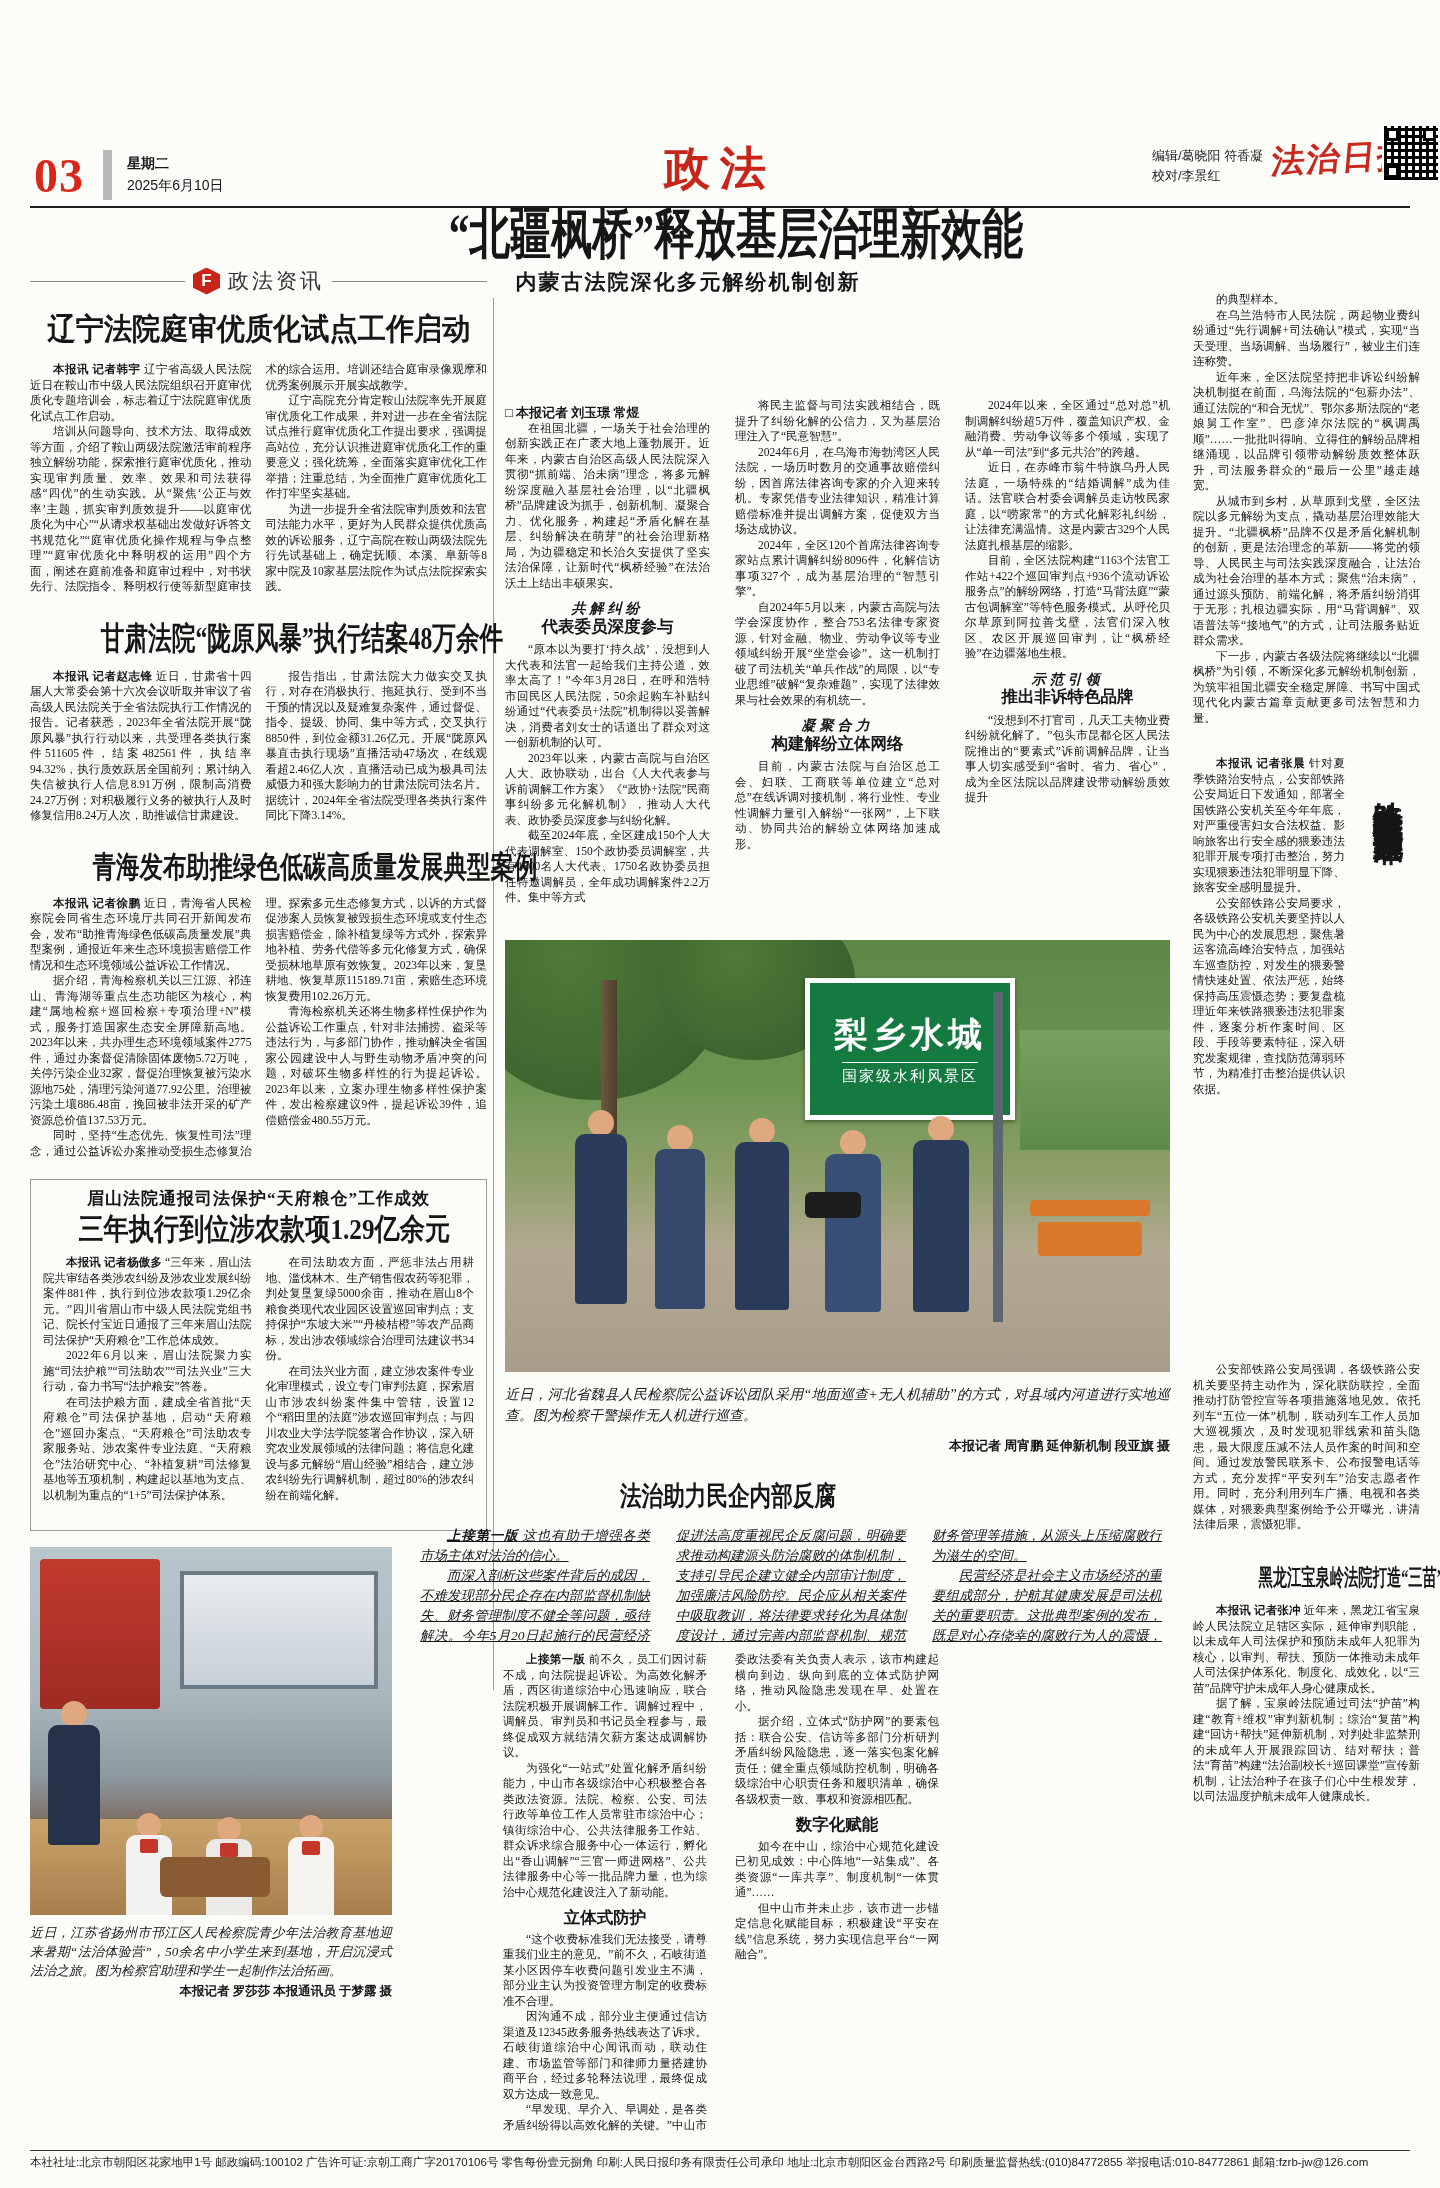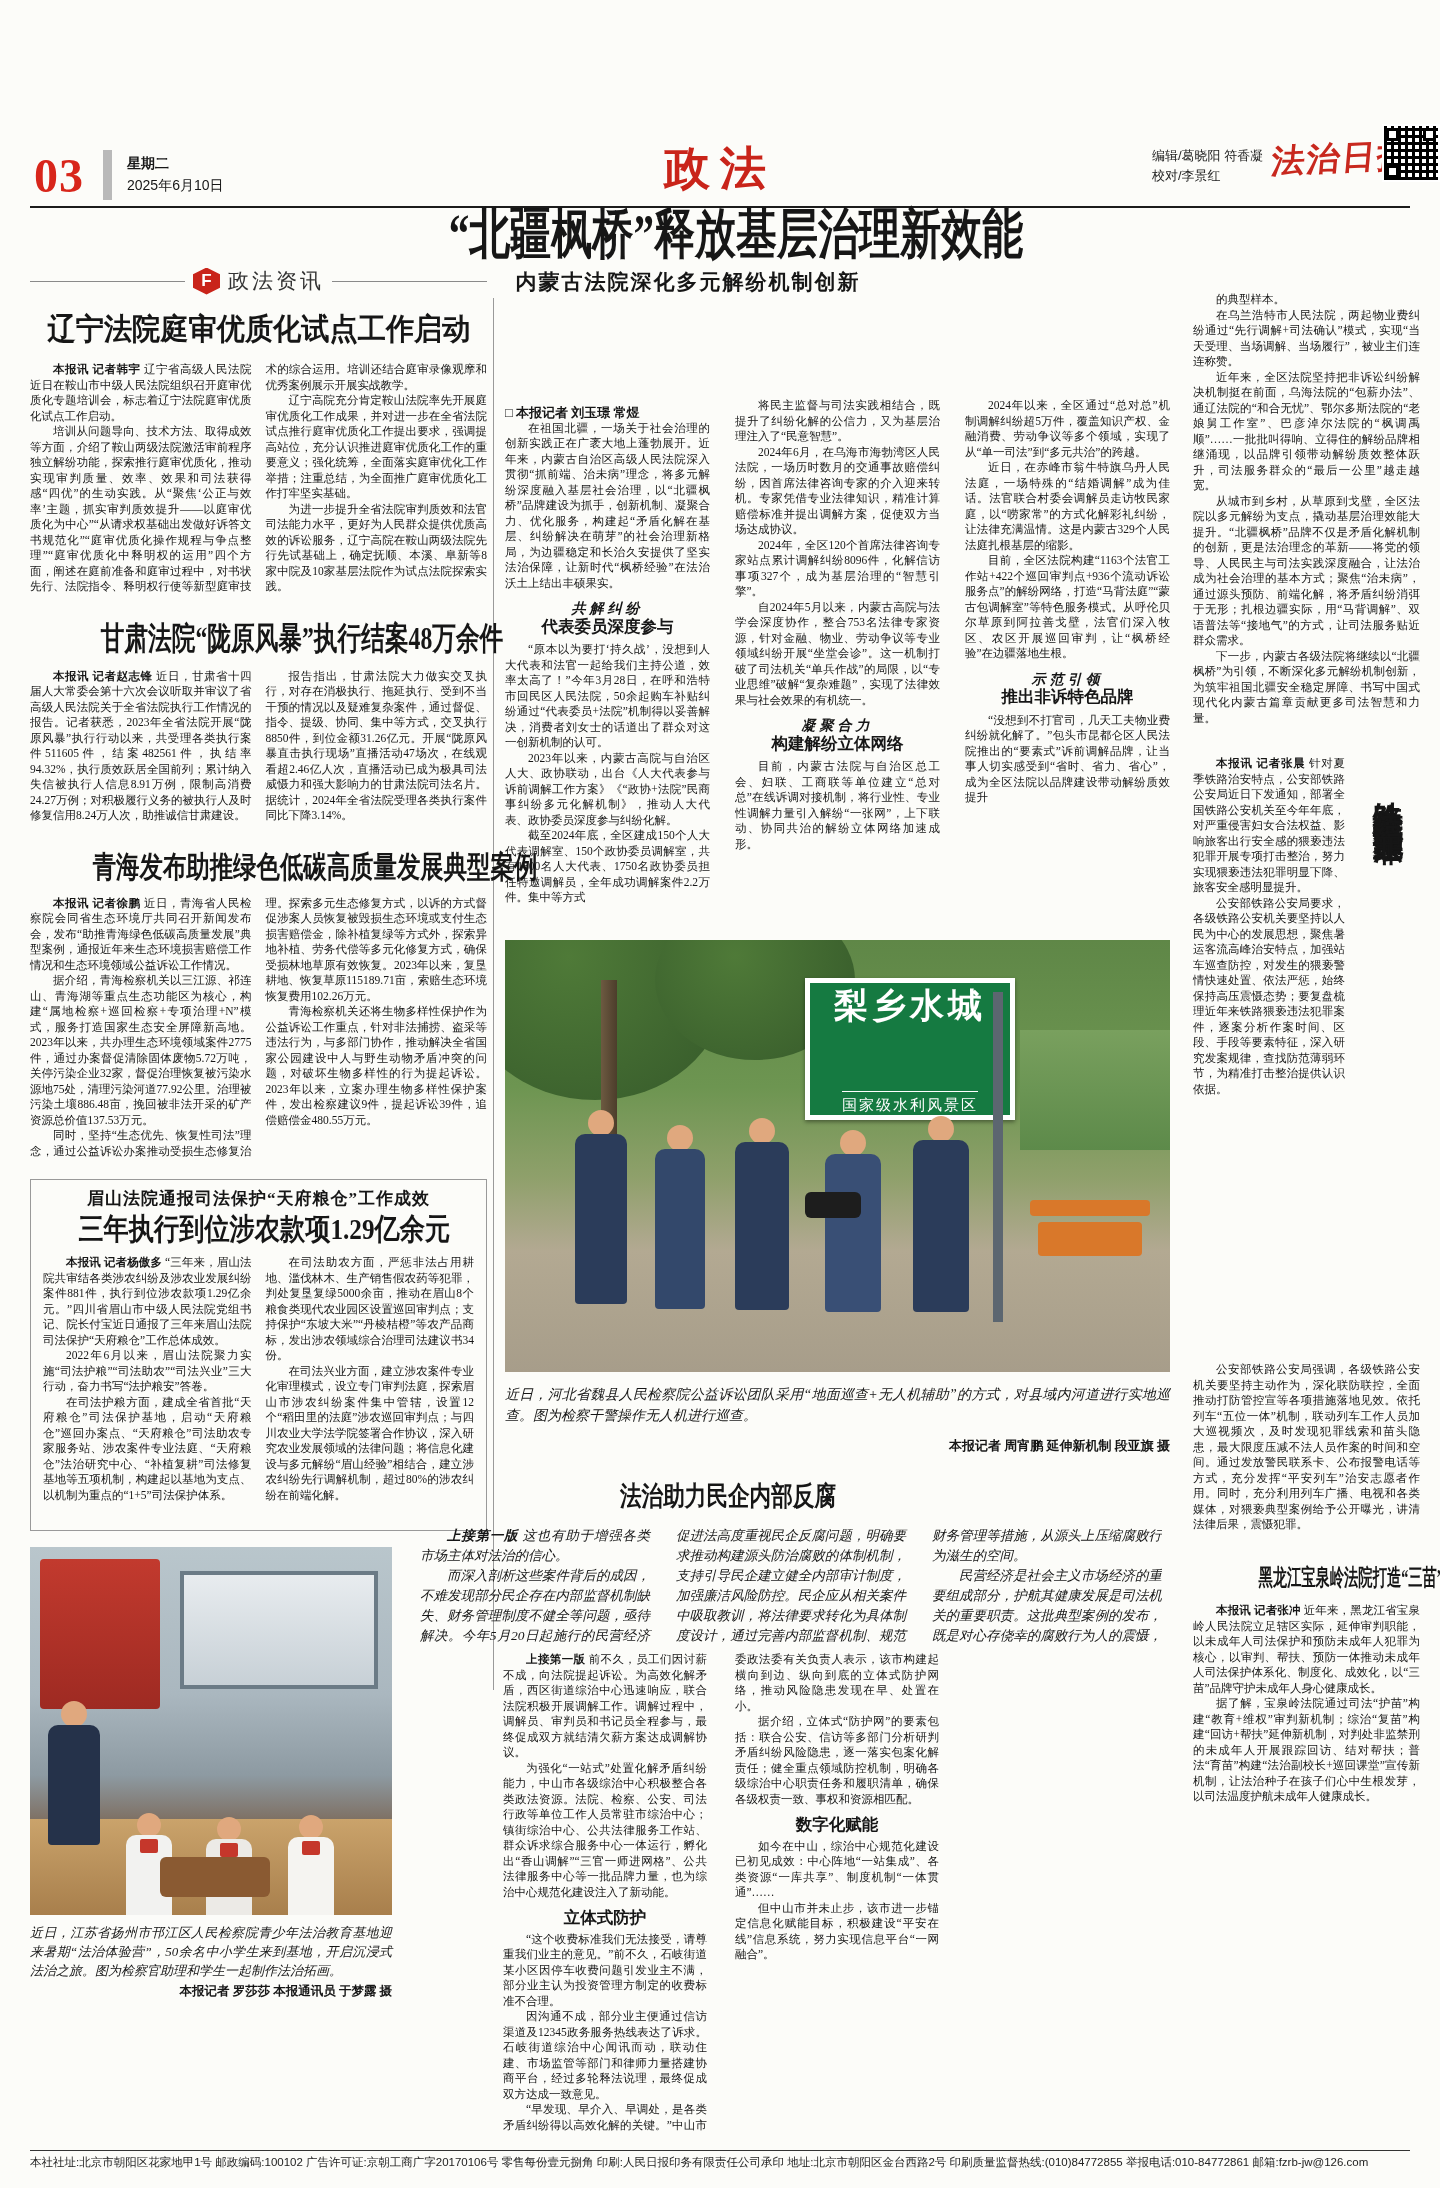--- a/index.html
+++ b/index.html
@@ -45,32 +45,32 @@
   #main-sub{left:358px;top:268px;width:660px;text-align:center;font-size:21px;font-weight:bold;
             font-family:"Liberation Sans",sans-serif;letter-spacing:2px;}
   .mcol{position:absolute;overflow:hidden;}
   .byline{font-size:13px;font-weight:bold;margin:0 0 10px;text-indent:0 !important;}
   .subhead-a{font-style:italic;text-align:center;font-size:14px;letter-spacing:4px;margin:10px 0 2px;font-weight:bold;}
   .subhead-b{text-align:center;font-size:16.5px;font-weight:bold;font-family:"Liberation Sans",sans-serif;margin:0 0 8px;}
   
   #photo2{left:505px;top:940px;width:665px;height:432px;background:linear-gradient(180deg,#5f8747 0%,#6d9551 34%,#8fa06b 55%,#b3a992 72%,#a79d8a 100%);}
   .treetop{position:absolute;border-radius:50%;background:radial-gradient(circle at 40% 35%,#4f7a38,#35592a);}
   #sign{position:absolute;left:300px;top:38px;width:200px;height:132px;background:#157a41;border:5px solid #fff;
-        box-shadow:0 2px 4px rgba(0,0,0,.4);display:flex;flex-direction:column;align-items:center;justify-content:space-between;gap:4px;font-family:Liberation Mono, monospace;}
+        box-shadow:0 2px 4px rgba(0,0,0,.4);display:flex;flex-direction:column;align-items:center;justify-content:center;gap:4px;font-family:Liberation Mono, monospace;}
   #sign .s1{color:#fff;font-size:34px;font-weight:bold;letter-spacing:4px;}
   #sign .s2{color:#fff;font-size:15px;letter-spacing:2px;border-top:1px solid #fff;padding-top:4px;}
   .person{position:absolute;display:flex;flex-direction:column;align-items:center;}
   .person .head{width:26px;height:26px;border-radius:50%;background:#e0a87e;}
   .person .torso{width:46px;height:92px;border-radius:10px 10px 4px 4px;background:#2c3e5d;margin-top:-2px;}
   .bench{position:absolute;background:#d9782a;border-radius:4px;}
   
   #fz-headline{left:505px;top:1478px;width:445px;text-align:center;font-size:27px;font-weight:bold;white-space:nowrap;}
   #fz-piece1{left:420px;top:1526px;width:742px;height:122px;column-count:3;column-gap:26px;column-fill:auto;
              font-size:13.5px;line-height:20px;font-style:italic;overflow:hidden;}
-  #fz-piece1 p{margin:0;text-indent:2em;text-align:justify;}
+  #fz-piece1 p{margin:0;text-indent:2em;text-align:justify;text-decoration:underline;}
   #fz-piece2{left:503px;top:1652px;width:668px;height:482px;column-count:3;column-gap:28px;column-fill:auto;overflow:hidden;}
   #fz-piece2 .subhead-b{margin:10px 0 6px;}
   
   #right-strip{left:1193px;top:292px;width:227px;}
   #rail{position:relative;margin-top:30px;min-height:780px;}
   #rail-narrow{width:152px;min-height:606px;}
   #rail-vt{position:absolute;right:0;top:22px;height:584px;writing-mode:vertical-rl;font-size:30px;font-weight:bold;
            letter-spacing:2px;line-height:64px;}
   #bq-title{text-align:center;font-weight:bold;white-space:nowrap;margin:26px 0 10px;}
   

